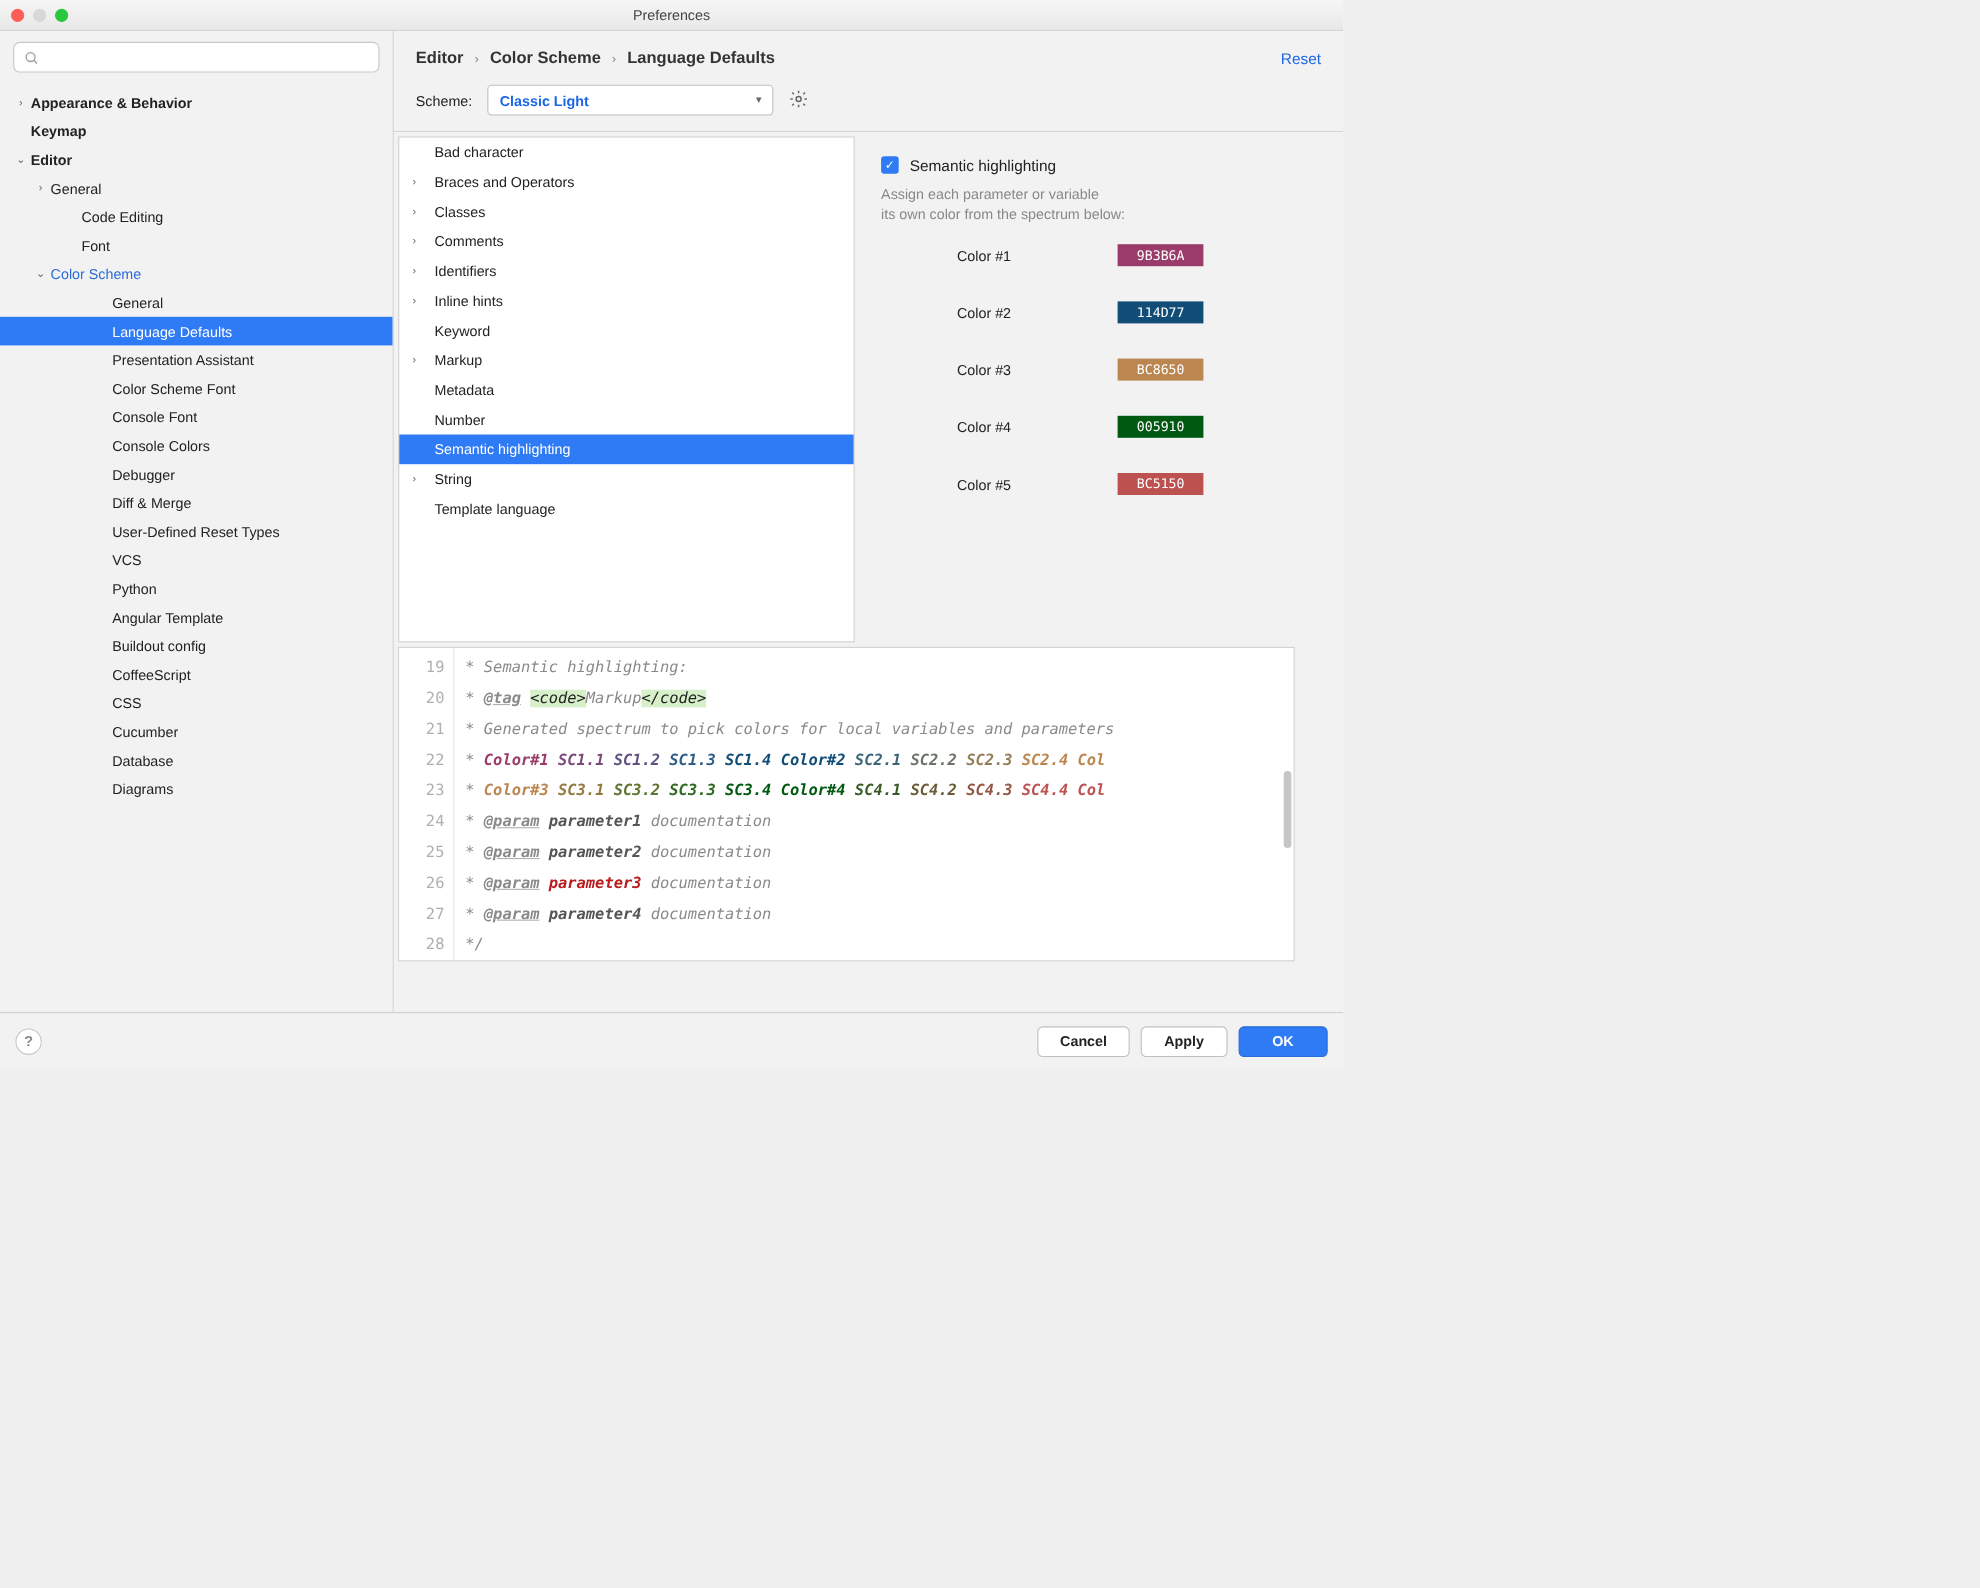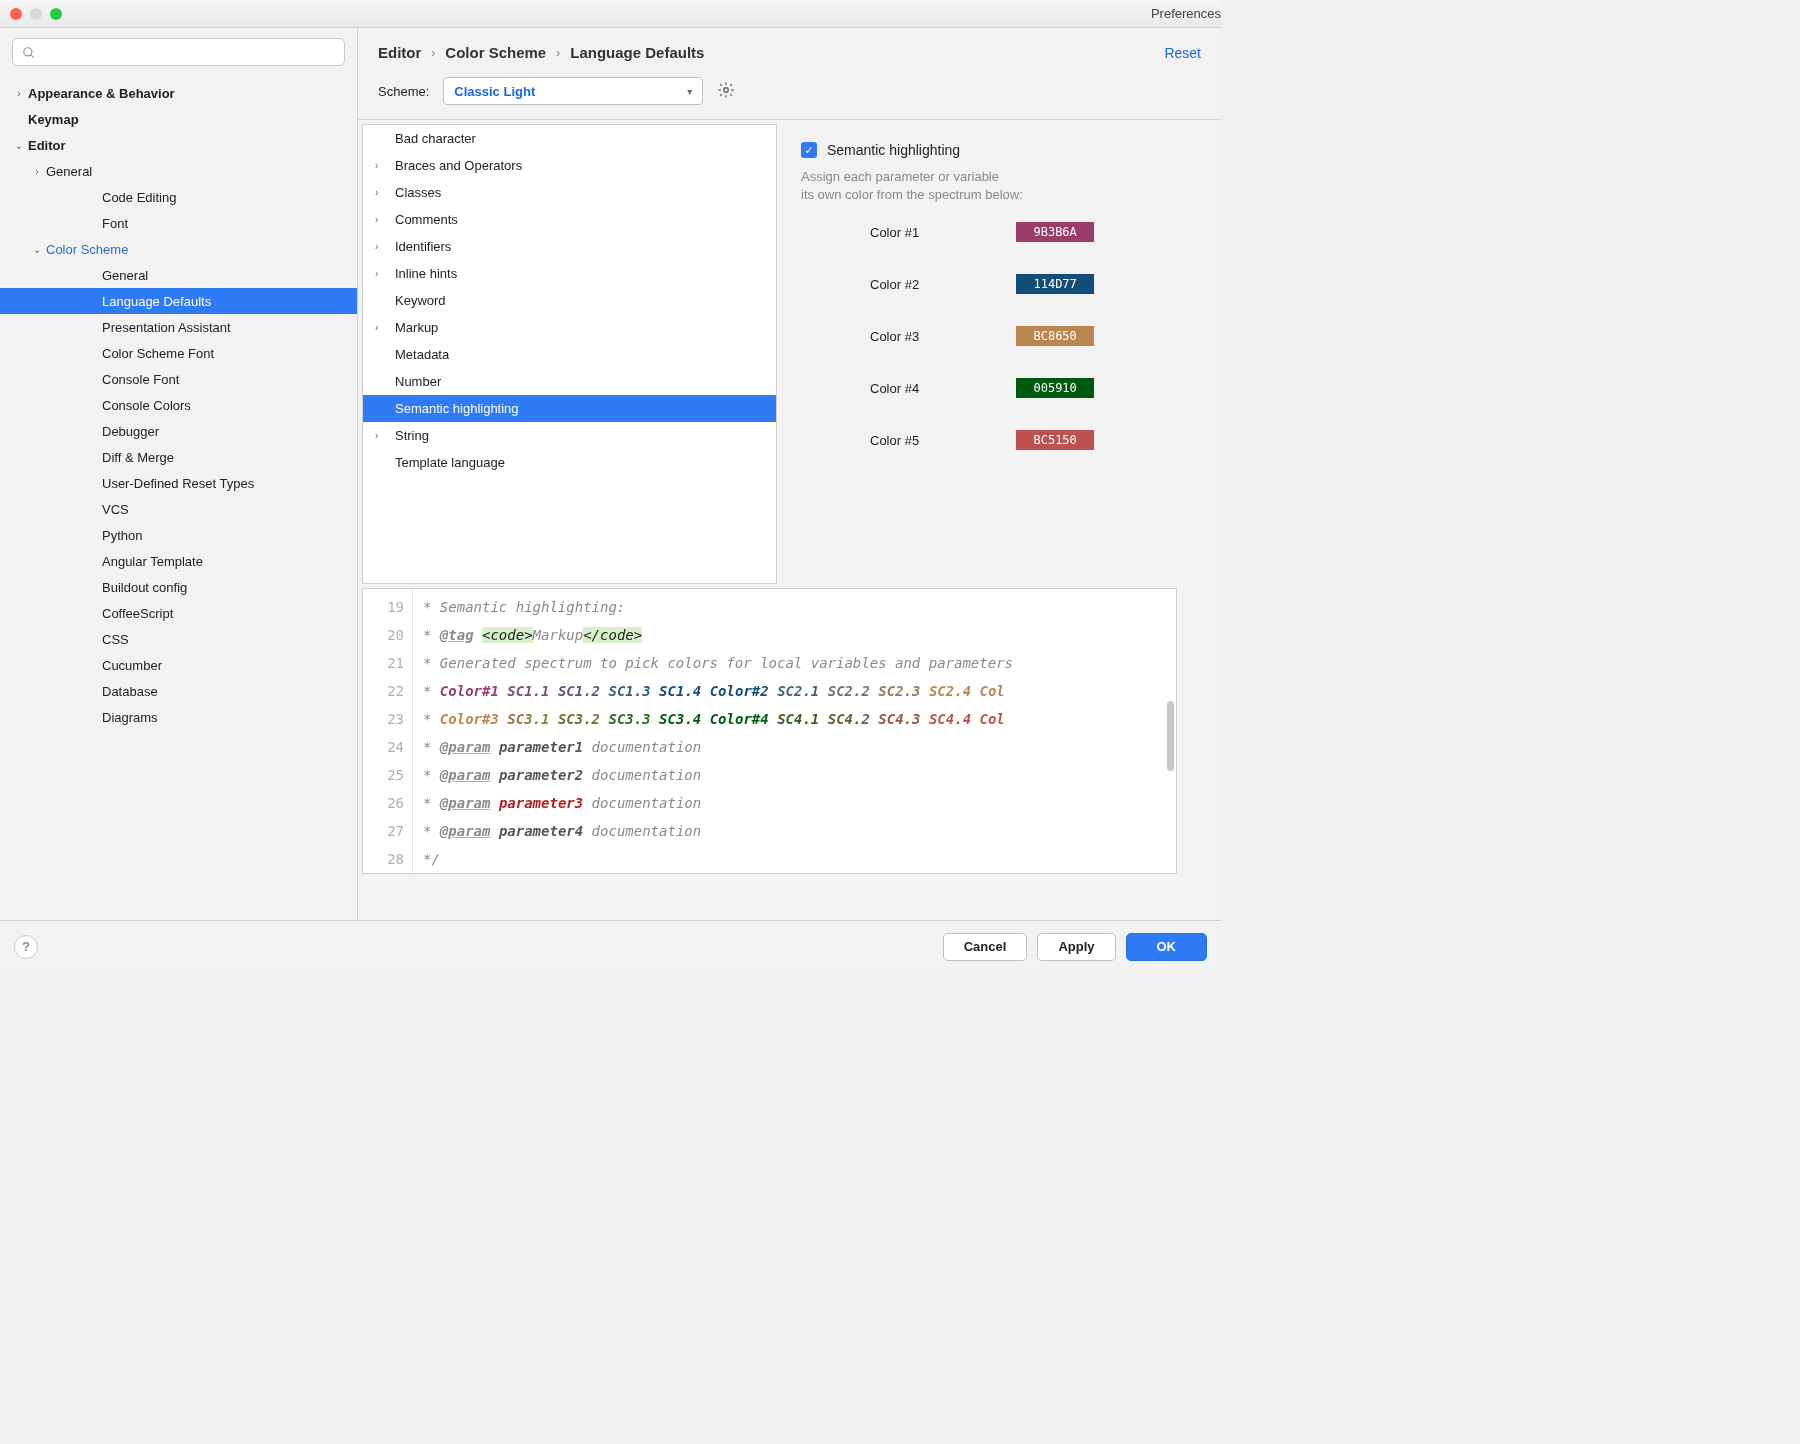--- a/index.html
+++ b/index.html
@@ -18,21 +18,21 @@
     border-bottom: 1px solid #d0d0d0;
     display: flex;
     align-items: center;
     position: relative;
   }
   .traffic-lights { display: flex; gap: 8px; padding-left: 10px; }
   .tl { width: 12px; height: 12px; border-radius: 50%; }
   .tl-close { background: #ff5f57; }
   .tl-min { background: #d8d8d8; }
   .tl-max { background: #28c840; }
-  .title-text { position: absolute; left: 0; right: 0; text-align: right; font-size: 13px; color: #444; }
+  .title-text { position: absolute; left: 0; right: 0; text-align: center; font-size: 13px; color: #444; }
   .content {
     display: flex;
     height: 892px;
   }
   
   .sidebar {
     width: 358px;
     background: #f2f2f2;
     border-right: 1px solid #d0d0d0;
     display: flex;
@@ -61,21 +61,21 @@
   }
   .tree-row .arrow {
     width: 18px;
     text-align: center;
     color: #666;
     font-size: 10px;
   }
   .bold { font-weight: 700; }
   .blue { color: #2a6cd8; }
   .indent-1 { padding-left: 28px; }
-  .indent-2 { padding-left: 84px; }
+  .indent-2 { padding-left: 56px; }
   .indent-3 { padding-left: 84px; }
   .selected { background: #2f7af5; color: #fff; }
   .selected .label { color: #fff; }
   
   .main {
     flex: 1;
     display: flex;
     flex-direction: column;
     background: #f2f2f2;
   }

